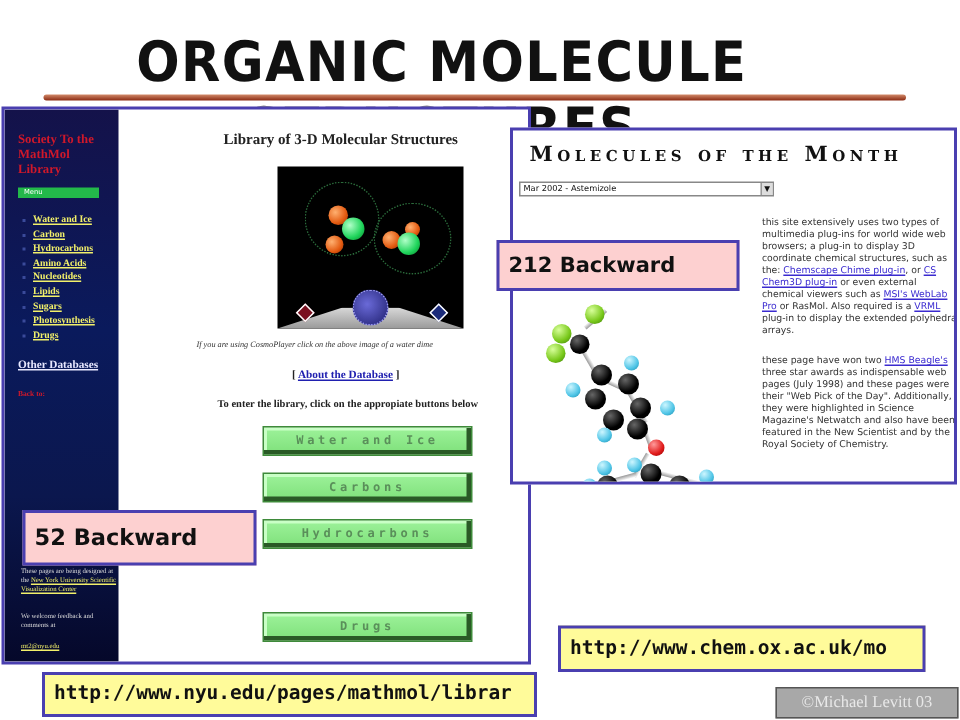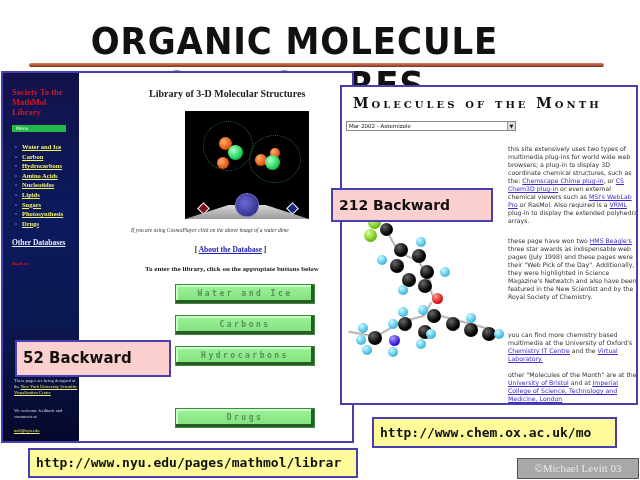--- a/index.html
+++ b/index.html
@@ -61,21 +61,21 @@
   .mm-btn {
     position: absolute; left: 96px; width: 140px; height: 20px;
     background: linear-gradient(#9df29a, #7ee07a); border: 1px solid #3e8a3a;
     box-shadow: inset -3px -3px 0 #2a5a26, inset 2px 2px 0 #c9ffc6;
     font-family: "DejaVu Sans Mono", monospace; font-size: 8px; letter-spacing: 2.5px;
     color: #5a8f5a; text-align: center; line-height: 18px; font-weight: bold; cursor: pointer;
   }
 
   
   .right-shot {
-    position: absolute; left: 340px; top: 85px; width: 298px; height: 320px;
+    position: absolute; left: 340px; top: 85px; width: 298px; height: 238px;
     border: 2px solid #4a3fb0; background: #fff; overflow: hidden;
   }
   .mom-title { position: absolute; left: 11px; top: 8px; font-family: "DejaVu Serif", serif; font-size: 14px; font-weight: bold; letter-spacing: 3px; color: #111; font-variant: small-caps; white-space: nowrap; }
   .mom-select {
     position: absolute; left: 4px; top: 34px; width: 170px; height: 10px;
     border: 1px solid #888; background: #fff; font-family: "DejaVu Sans", sans-serif; font-size: 5.5px; line-height: 8px; padding-left: 2px; color: #111;
   }
   .mom-select .arrow { position: absolute; right: 0; top: 0; width: 8px; height: 8px; background: #ddd; border-left: 1px solid #999; font-size: 5px; text-align: center; line-height: 8px; }
   .mom-text { position: absolute; left: 166px; width: 130px; font-family: "DejaVu Sans", sans-serif; font-size: 6.2px; line-height: 8px; color: #333; }
   .mom-text a { color: #3a2ad0; text-decoration: underline; }
@@ -228,17 +228,17 @@
     <div class="atom h" style="left:14px;top:138px;width:10px;height:10px;"></div>
     <div class="atom h" style="left:20px;top:148px;width:10px;height:10px;"></div>
     <div class="atom c" style="left:104px;top:120px;width:14px;height:14px;"></div>
     <div class="atom c" style="left:122px;top:126px;width:14px;height:14px;"></div>
     <div class="atom h" style="left:124px;top:116px;width:10px;height:10px;"></div>
     <div class="atom c" style="left:140px;top:130px;width:14px;height:14px;"></div>
     <div class="atom h" style="left:152px;top:132px;width:10px;height:10px;"></div>
   </div>
 </div>
 
-<div class="note-pink" style="left:331px;top:160px;width:162px;height:34px;font-size:14px;line-height:30px;margin-top:28px;">212 Backward</div>
+<div class="note-pink" style="left:331px;top:160px;width:162px;height:34px;font-size:14px;line-height:30px;">212 Backward</div>
 <div class="note-pink" style="left:15px;top:340px;width:156px;height:37px;font-size:15px;line-height:33px;">52 Backward</div>
 <div class="note-yellow" style="left:372px;top:417px;width:245px;height:31px;font-size:13px;line-height:27px;">http://www.chem.ox.ac.uk/mo</div>
 <div class="note-yellow" style="left:28px;top:448px;width:330px;height:30px;font-size:13px;line-height:26px;">http://www.nyu.edu/pages/mathmol/librar</div>
 <div class="copyright">©Michael Levitt 03</div>
 
 </body></html>

